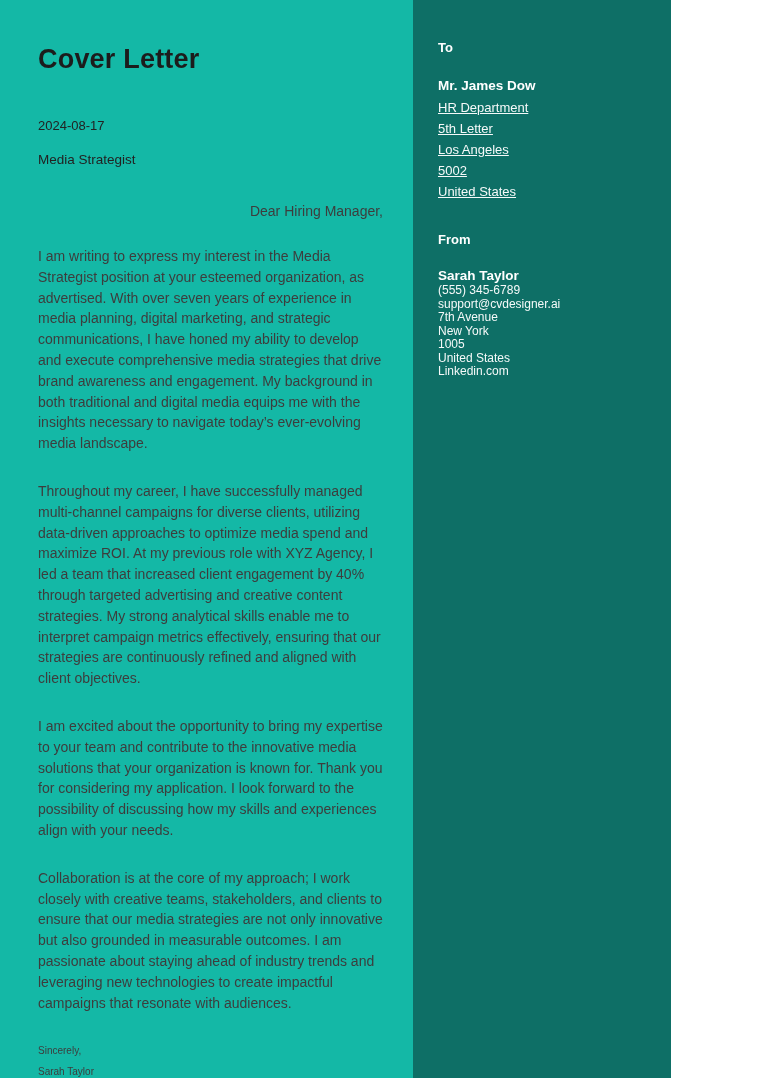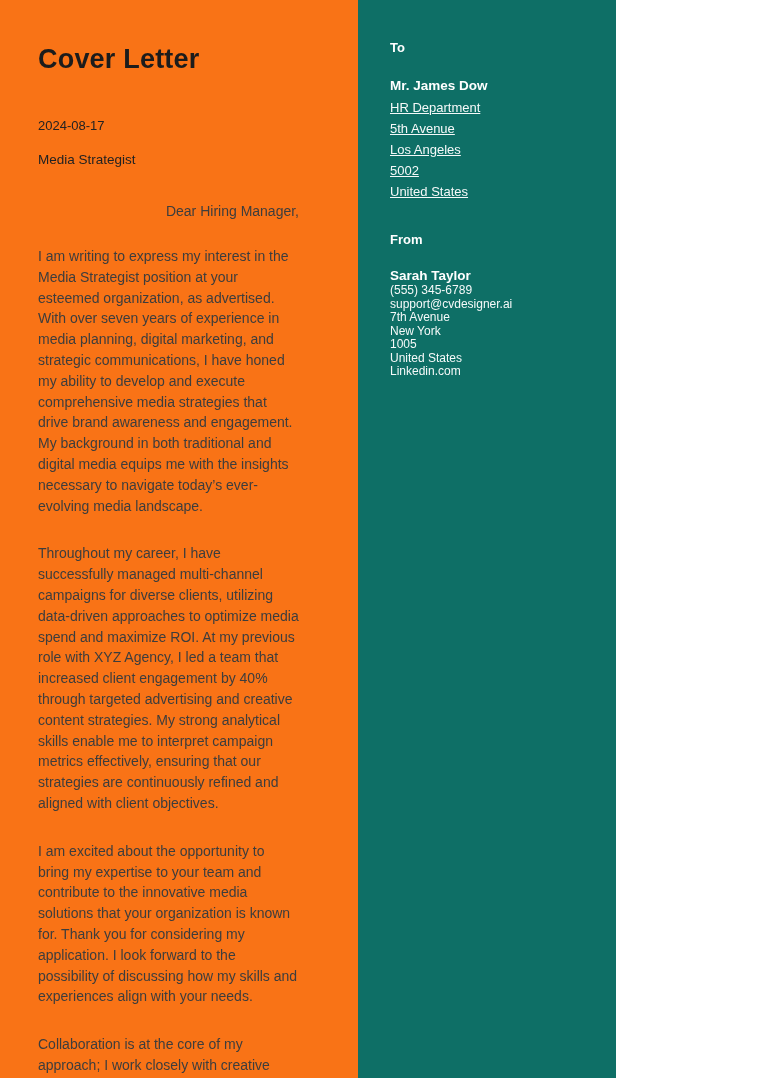--- a/index.html
+++ b/index.html
@@ -3,25 +3,24 @@
 <meta charset="utf-8">
 <style>
   * { margin: 0; padding: 0; box-sizing: border-box; }
   html, body { width: 768px; height: 1078px; }
   body {
     font-family: "Liberation Sans", sans-serif;
     background: #ffffff;
     overflow: hidden;
   }
   .page {
-    width: 616px;
+    width: 671px;
     height: 1078px;
     display: flex;
-    background: #f97316;
-    gap: 29px;
+    background: #14b8a6;
   }
   .main {
     flex: 1 1 auto;
     padding: 32px 30px 40px 38px;
     color: #3d3d3d;
   }
   .doc-title {
     font-size: 27px;
     font-weight: 700;
     color: #1c1c1c;
@@ -60,21 +59,21 @@
     color: #2a2a2a;
     letter-spacing: 1.5px;
     word-spacing: 4px;
     font-family: "DejaVu Sans", sans-serif;
   }
   .sidebar {
     flex: 0 0 258px;
     width: 258px;
     background: #0e6f66;
     color: #ffffff;
-    padding: 40px 28px 40px 32px;
+    padding: 40px 28px 40px 25px;
   }
   .side-label {
     font-size: 13px;
     font-weight: 700;
     color: #ffffff;
   }
   .side-name {
     margin-top: 23px;
     font-size: 13.5px;
     font-weight: 700;
@@ -121,21 +120,21 @@
 
     <div class="signature">Sarah Taylor</div>
   </div>
 
   <aside class="sidebar">
 
     <div class="to-block">
       <div class="side-label">To</div>
       <div class="side-name">Mr. James Dow</div>
       <div class="side-line">HR Department</div>
-      <div class="side-line">5th Avenue</div>
+      <div class="side-line">5th Letter</div>
       <div class="side-line">Los Angeles</div>
       <div class="side-line">5002</div>
       <div class="side-line">United States</div>
     </div>
 
     <div class="from-block">
       <div class="side-label">From</div>
       <div class="side-name">Sarah Taylor</div>
       <div class="side-line">(555) 345-6789</div>
       <div class="side-line">support@cvdesigner.ai</div>

